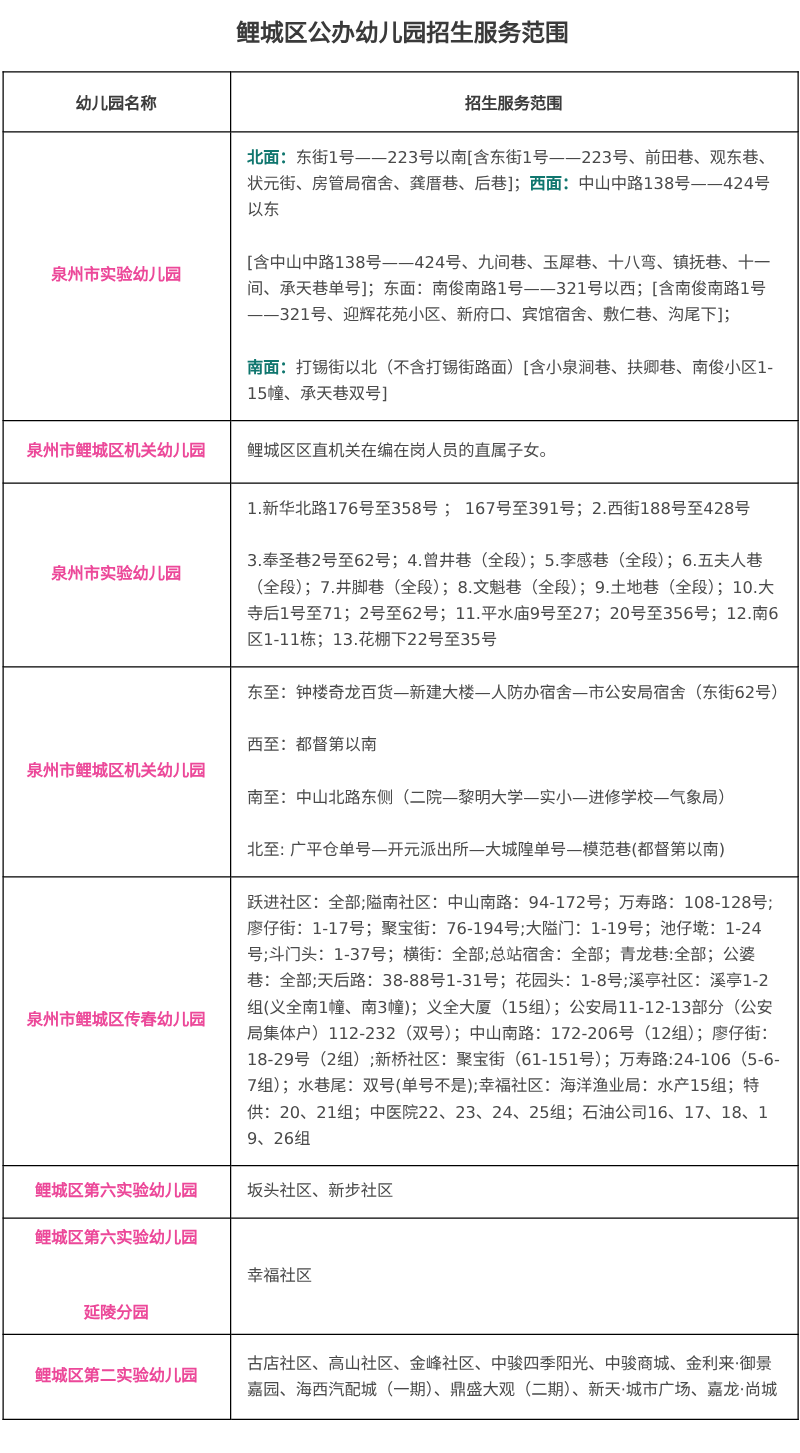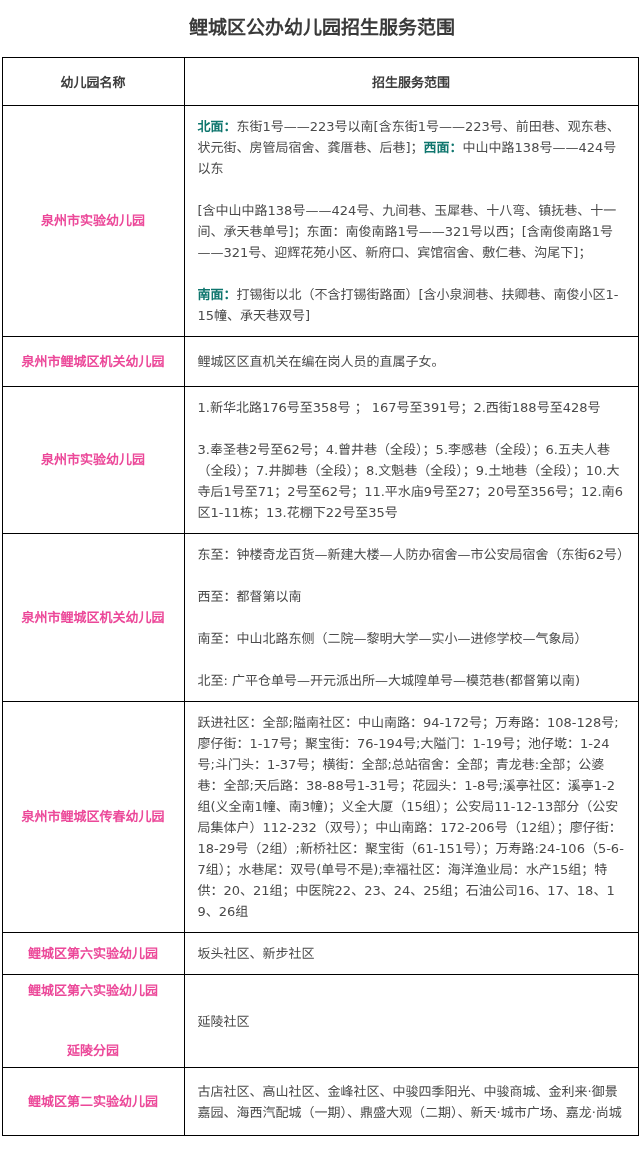--- a/index.html
+++ b/index.html
@@ -134,21 +134,21 @@
           <td class="range-cell">
             <p><span>坂头社区、新步社区</span></p>
           </td>
         </tr>
         <tr style="height: 78px;">
           <td class="name-cell">
             <div>鲤城区第六实验幼儿园</div>
             <div>延陵分园</div>
           </td>
           <td class="range-cell">
-            <p><span>延陵社区</span></p>
+            <p><span>幸福社区</span></p>
           </td>
         </tr>
         <tr style="height: 68px;">
           <td class="name-cell">
             <div>鲤城区第二实验幼儿园</div>
           </td>
           <td class="range-cell">
             <p><span>古店社区、高山社区、金峰社区、中骏四季阳光、中骏商城、金利来·御景嘉园、海西汽配城（一期）、鼎盛大观（二期）、新天·城市广场、嘉龙·尚城</span></p>
           </td>
         </tr>

